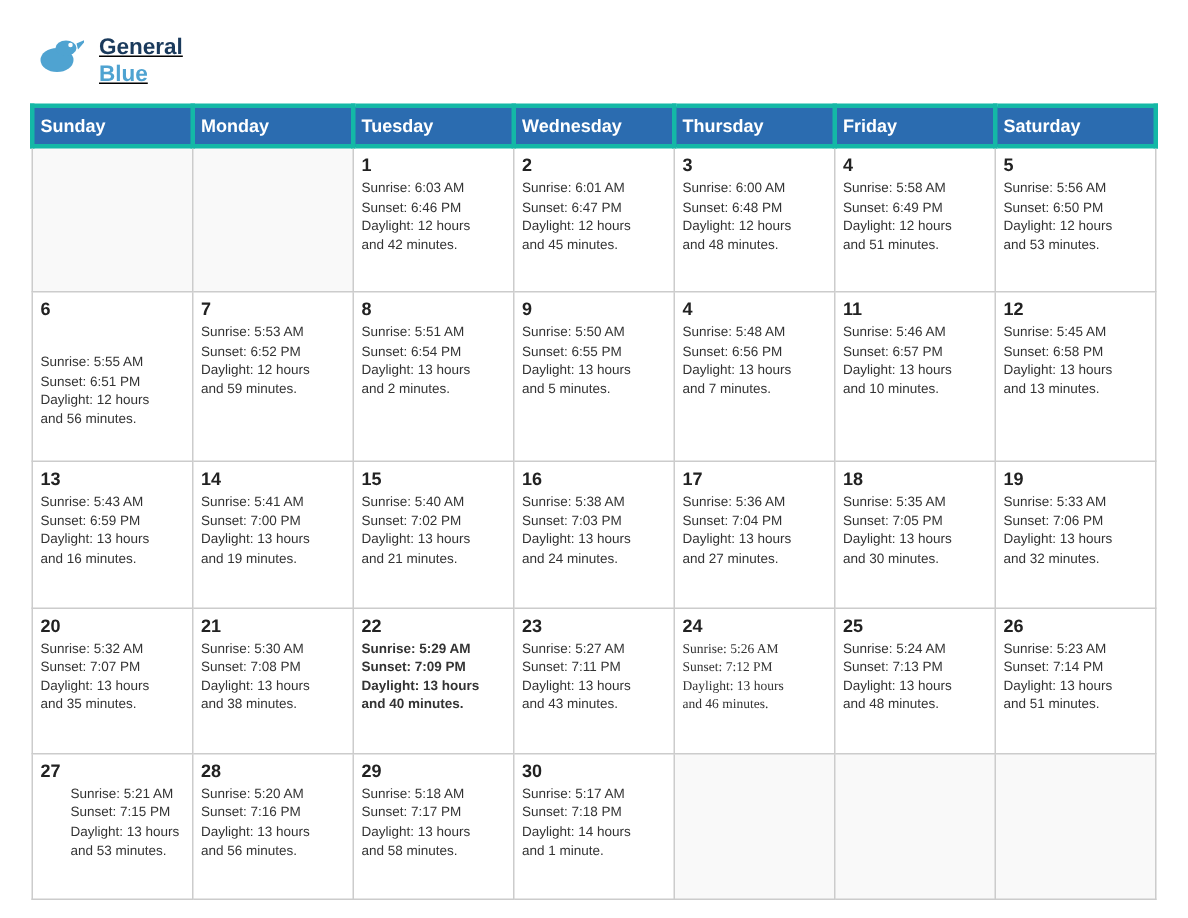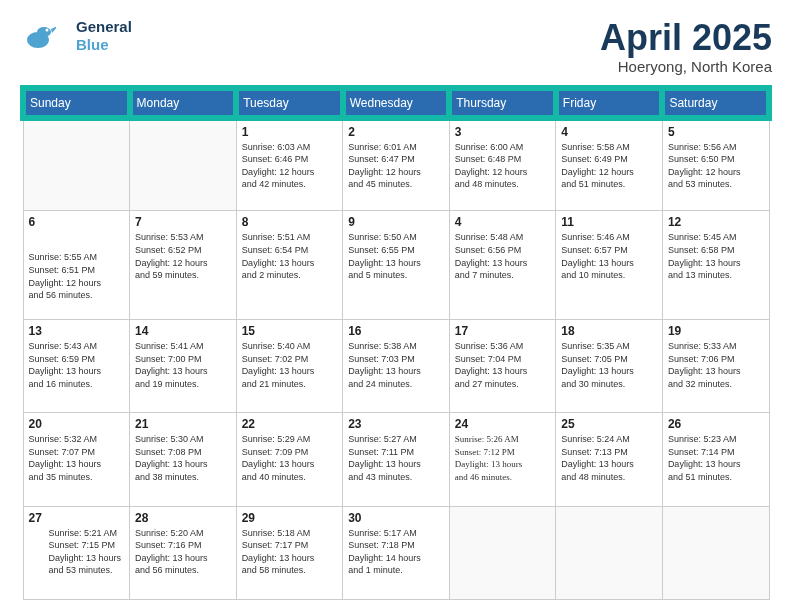--- a/index.html
+++ b/index.html
@@ -18,22 +18,23 @@
       flex-direction: column;
     }
     .header {
       display: flex;
       justify-content: space-between;
       align-items: flex-start;
       margin-bottom: 10px;
     }
     .logo-wrapper {
       display: flex;
-      align-items: flex-start;
-      gap: 20px;
+      align-items: flex-end;
+      gap: 10px;
+      text-decoration: underline;
     }
     .title-block {
       text-align: right;
     }
     .month-title {
       font-size: 36px;
       font-weight: bold;
       color: #1a3a5c;
       line-height: 1.1;
     }
@@ -45,24 +46,24 @@
       flex: 1;
       border: 1px solid #ccc;
       border-collapse: collapse;
       width: 100%;
       table-layout: fixed;
     }
     .calendar th {
       background: #2b6cb0;
       color: #fff;
       font-size: 12px;
-      font-weight: normal;
+      font-weight: bold;
       padding: 5px 4px;
       text-align: left;
-      border: 6px solid #14b8a6;
+      border: 3px solid #14b8a6;
     }
     .calendar td {
       border: 1px solid #ccc;
       vertical-align: top;
       padding: 4px 5px;
       font-size: 9.5px;
       color: #333;
       height: 82px;
       background: #fff;
     }
@@ -94,24 +95,20 @@
           <ellipse cx="24" cy="14" rx="7" ry="5" fill="#4fa3d1"></ellipse>
           <polygon points="31,11 38,8 32,15" fill="#4fa3d1"></polygon>
           <circle cx="27" cy="12" r="1.5" fill="white"></circle>
         </svg>
       </div>
       <div>
         <div style="font-size:15px;font-weight:bold;color:#1a3a5c;line-height:1.2;">General</div>
         <div style="font-size:15px;font-weight:bold;color:#4fa3d1;line-height:1.2;">Blue</div>
       </div>
     </div>
-    <div class="title-block">
-      <div class="month-title">April 2025</div>
-      <div class="subtitle">Hoeryong, North Korea</div>
-    </div>
   </div>
 
   <table class="calendar">
     <thead>
       <tr>
       <th>Sunday</th>
           <th>Monday</th>
           <th>Tuesday</th>
           <th>Wednesday</th>
           <th>Thursday</th>
@@ -271,21 +268,21 @@
           </td>
           <td>
             <span class="day-num">21</span>
             <div class="day-info" style="white-space: pre-line;">Sunrise: 5:30 AM
 Sunset: 7:08 PM
 Daylight: 13 hours
 and 38 minutes.</div>
           </td>
           <td>
             <span class="day-num">22</span>
-            <div class="day-info" style="white-space: pre-line;">Sunrise: 5:29 AM
+            <div class="day-info" style="white-space: pre-line; font-weight: bold;">Sunrise: 5:29 AM
 Sunset: 7:09 PM
 Daylight: 13 hours
 and 40 minutes.</div>
           </td>
           <td>
             <span class="day-num">23</span>
             <div class="day-info" style="white-space: pre-line;">Sunrise: 5:27 AM
 Sunset: 7:11 PM
 Daylight: 13 hours
 and 43 minutes.</div>

